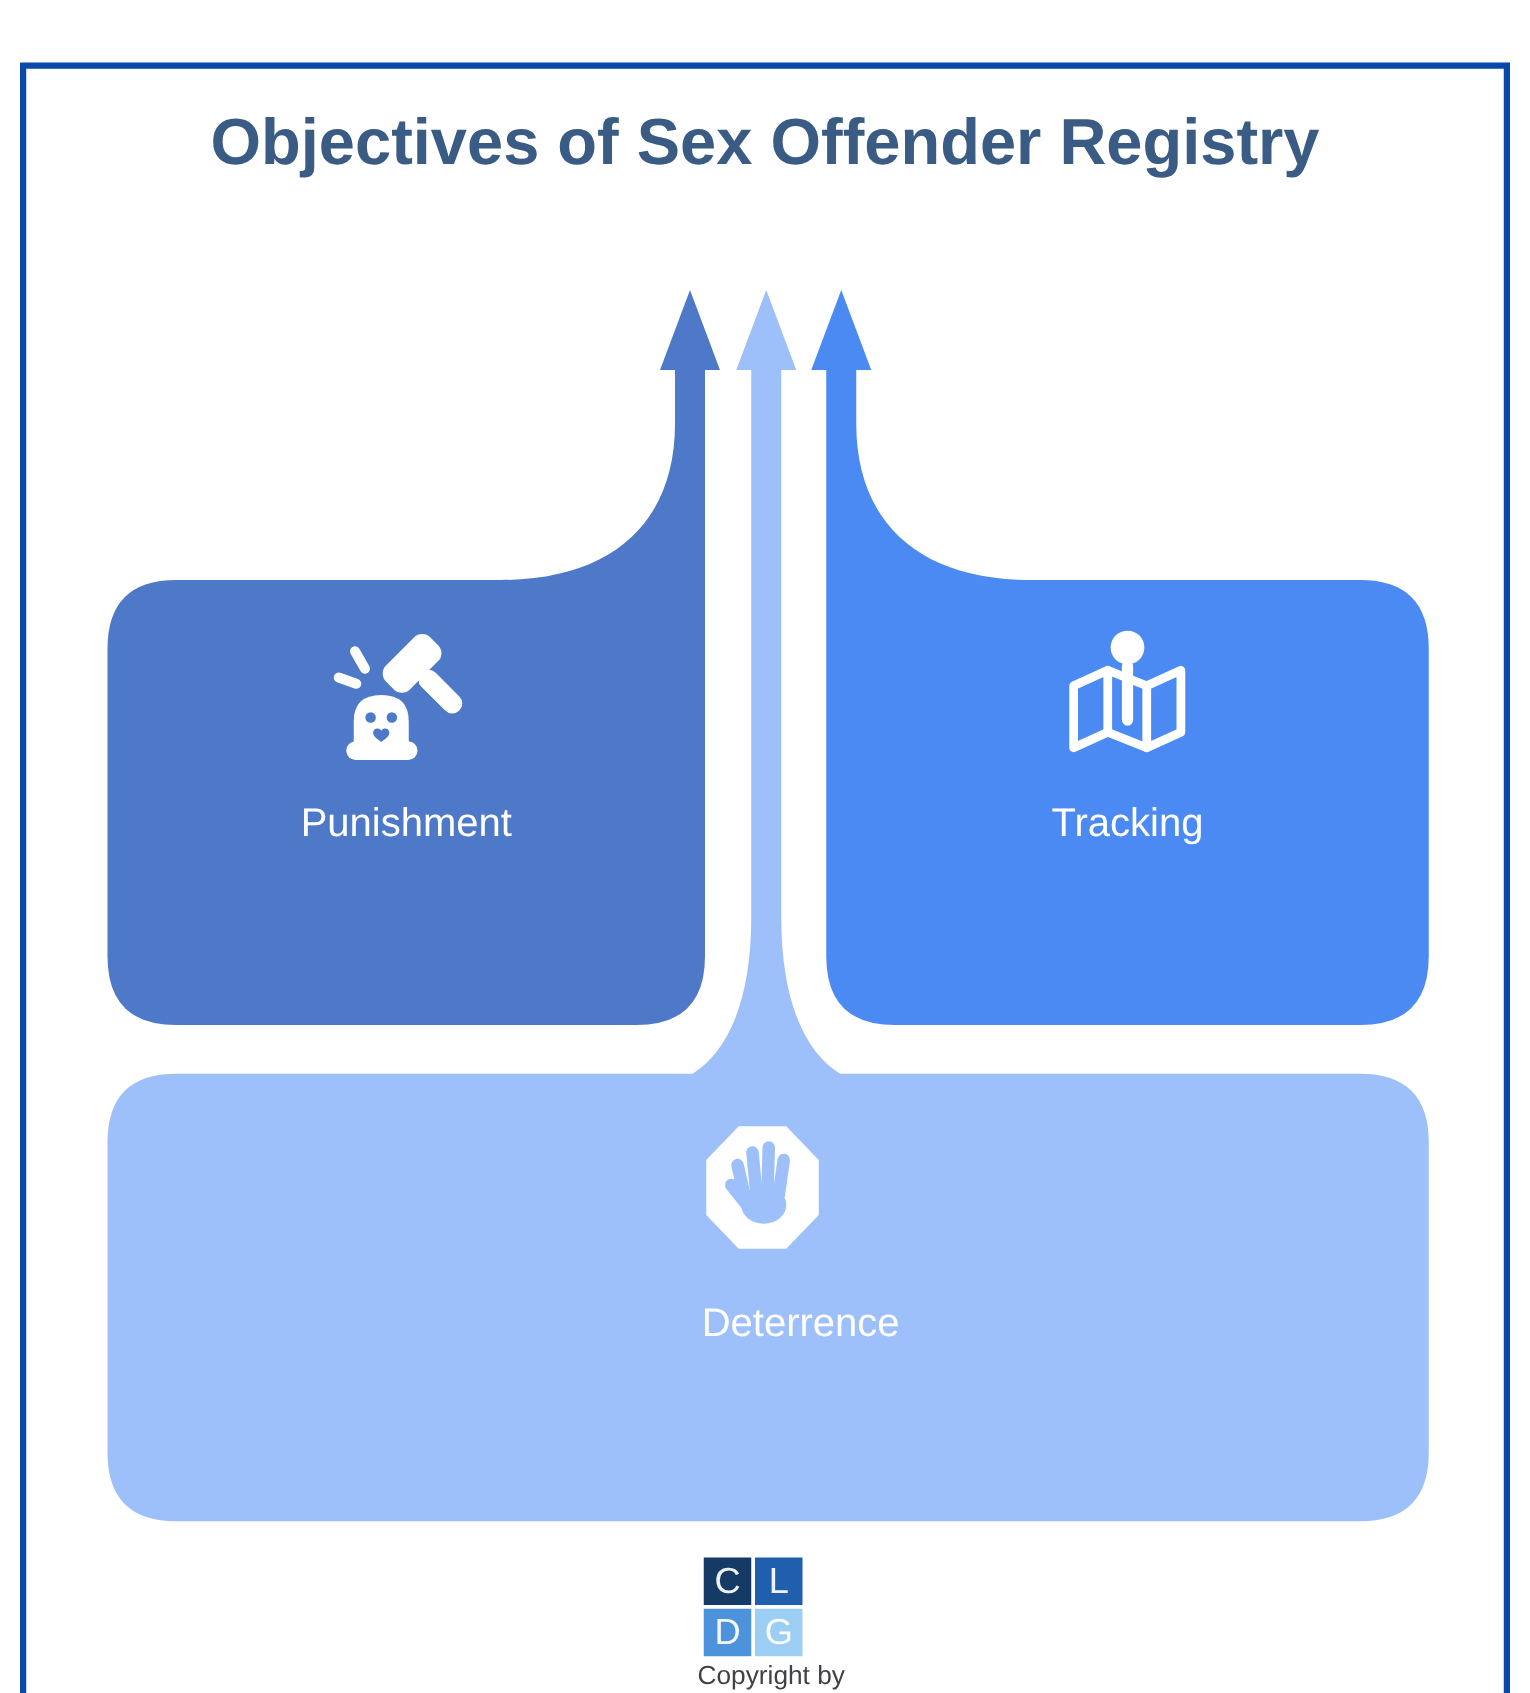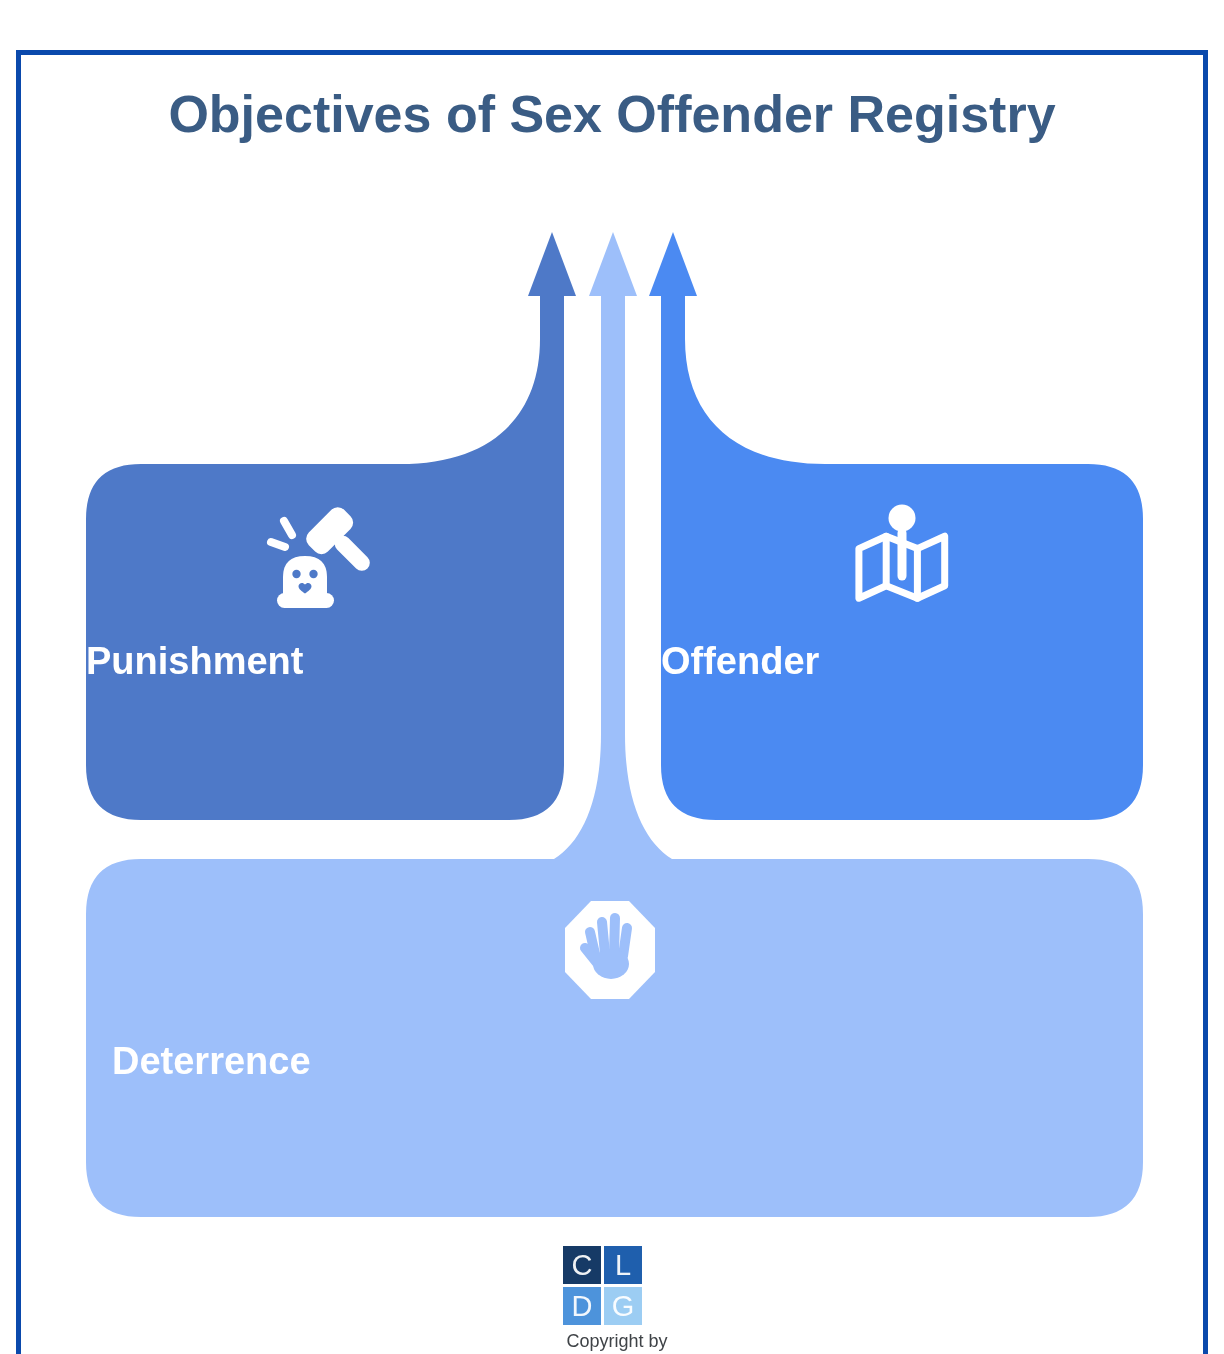--- a/index.html
+++ b/index.html
@@ -30,22 +30,23 @@
     letter-spacing:0px;
   }
   svg.diagram{
     position:absolute;
     left:0; top:0;
     width:1224px;
     height:1354px;
   }
   .label{
     position:absolute;
-    font-size:38px;
-    font-weight:700;
+    text-align:center;
+    font-size:32px;
+    font-weight:400;
     color:#ffffff;
   }
   .label-punishment{ left:86px;  top:596px; width:478px; }
   .label-tracking  { left:661px; top:596px; width:482px; }
   .label-deterrence{ left:100px;  top:996px; width:1057px;padding-left:12px;}
   .logo{
     position:absolute;
     left:563px; top:1202px;
     width:80px; height:80px;
     display:grid;
@@ -62,21 +63,21 @@
     font-weight:400;
   }
   .sq-c{background:#163a66;}
   .sq-l{background:#1f5fad;}
   .sq-d{background:#4d93db;}
   .sq-g{background:#9ccdf3;}
   .copyright{
     position:absolute;
     left:10px; right:0; top:1284px;
     text-align:center;
-    font-size:18px;
+    font-size:21px;
     line-height:26px;
     color:#3f4347;
   }
 </style>
 </head>
 <body>
 
 <div class="page">
 
   <div class="frame"></div>
@@ -136,21 +137,21 @@
         <path d="M605 910 L602 878"></path>
         <path d="M614 910 L615 874"></path>
         <path d="M623 912 L627 884"></path>
         <path d="M597 919 L585 904"></path>
       </g>
       <ellipse cx="611" cy="920" rx="18" ry="15" fill="#9dbffa"></ellipse>
     </g>
   </svg>
 
   <div class="label label-punishment">Punishment</div>
-  <div class="label label-tracking">Offender</div>
+  <div class="label label-tracking">Tracking</div>
   <div class="label label-deterrence">Deterrence</div>
 
   <div class="logo">
     <div class="sq sq-c">
       <span>C</span>
     </div>
     <div class="sq sq-l">
       <span>L</span>
     </div>
     <div class="sq sq-d">

